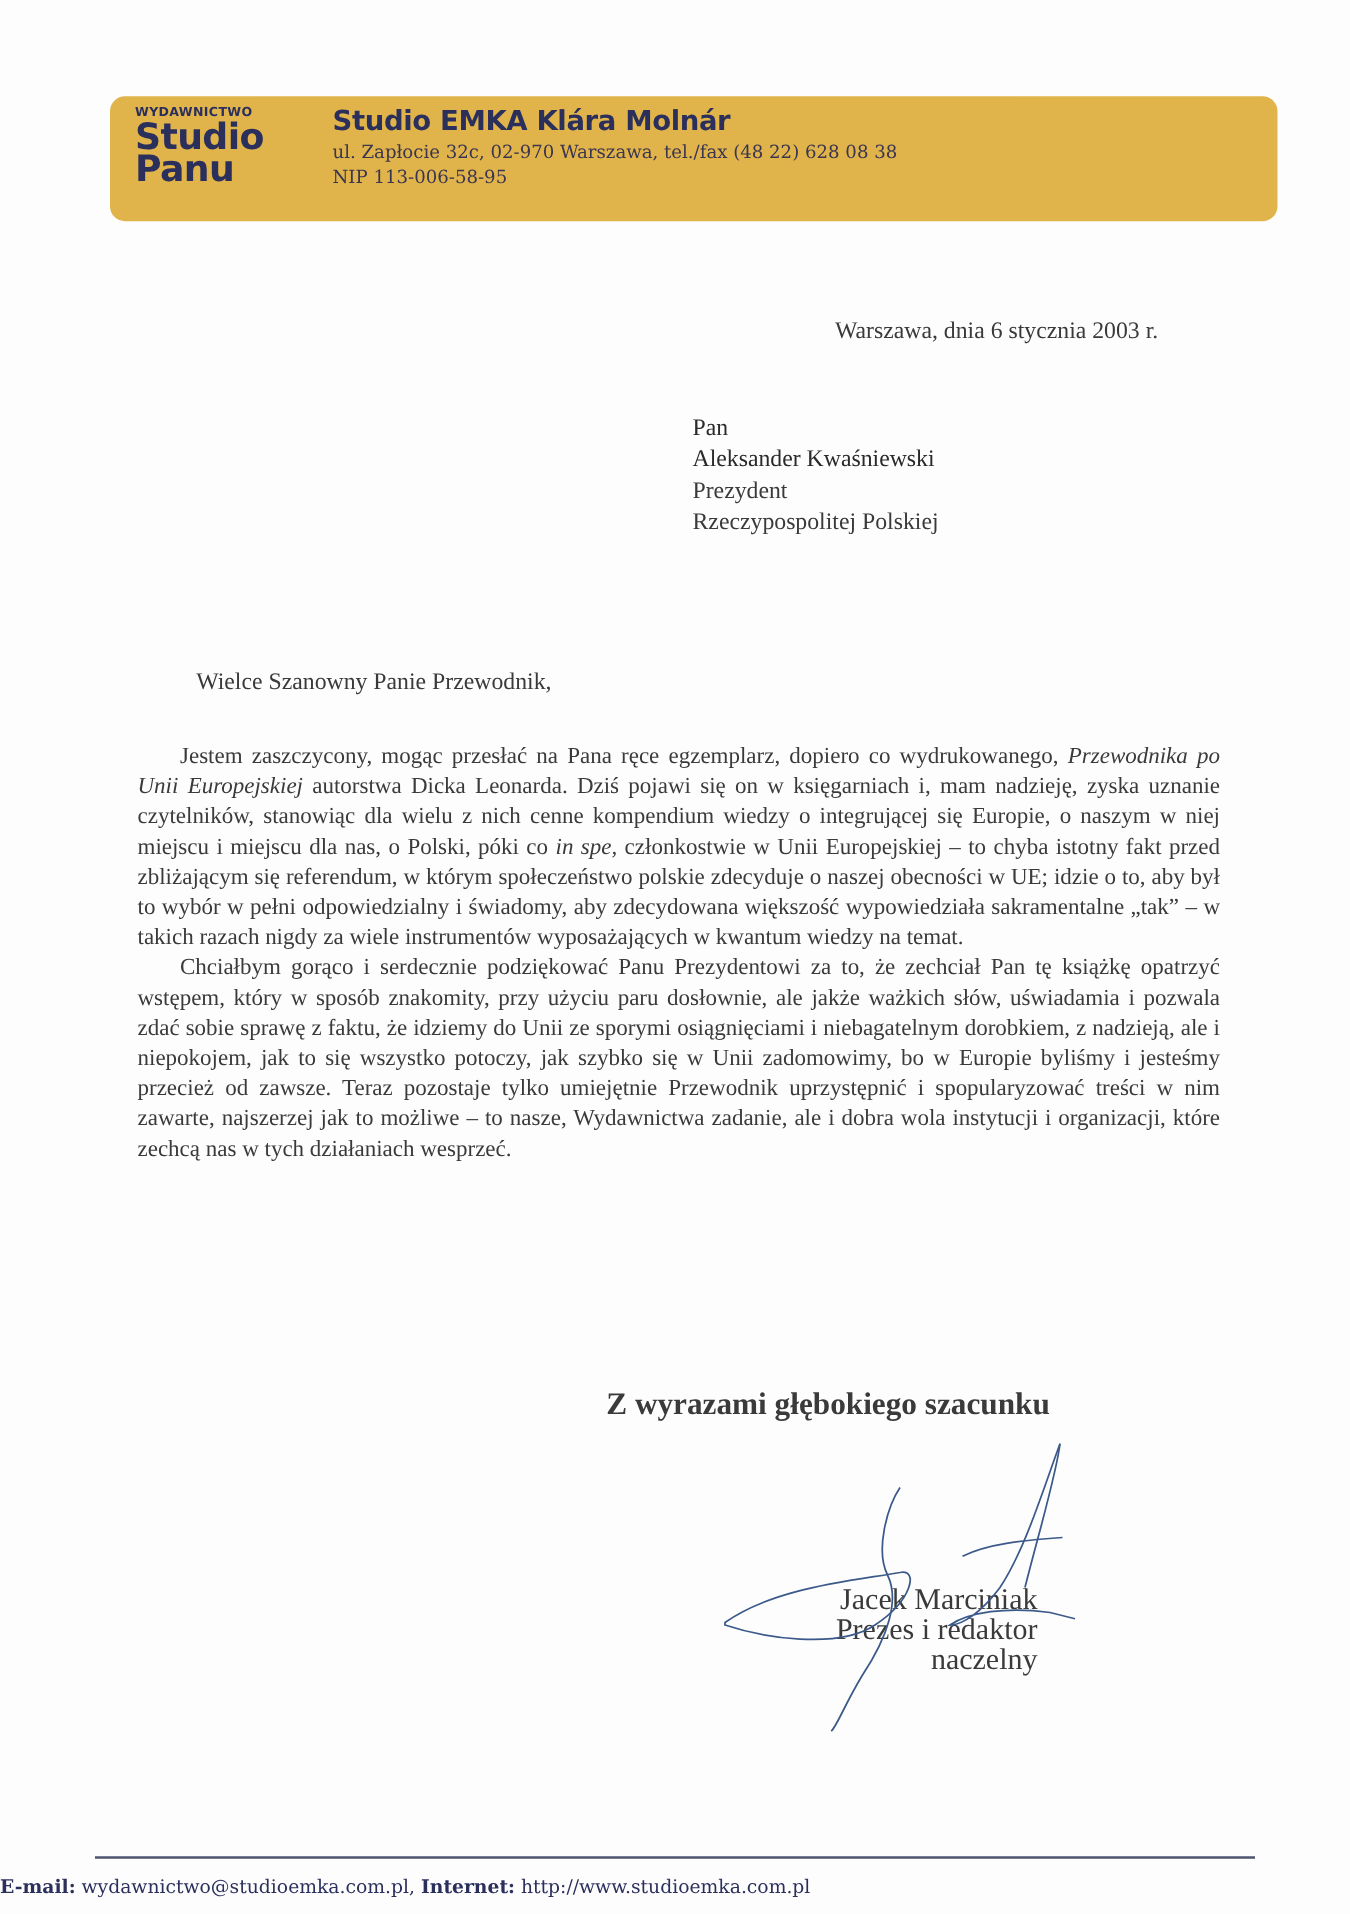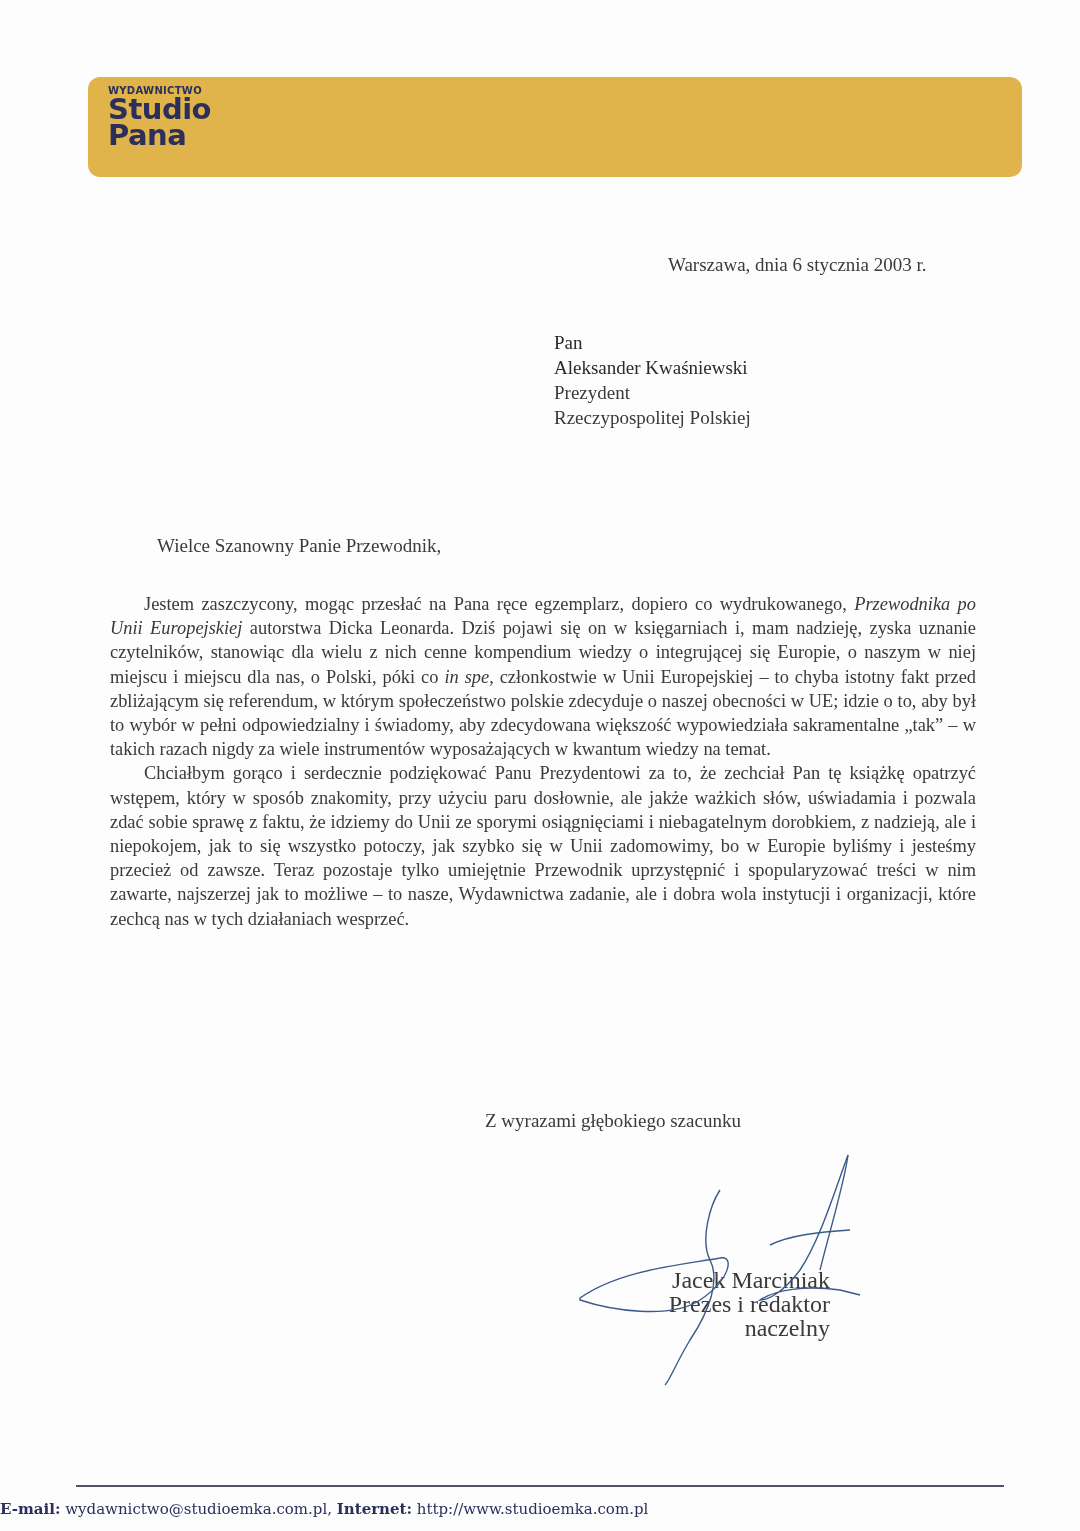--- a/index.html
+++ b/index.html
@@ -20,36 +20,41 @@
   .date { position: absolute; left: 668px; top: 254px; font-size: 19px; }
   .addressee { position: absolute; left: 554px; top: 330px; font-size: 19px; line-height: 25px; }
   .addressee .b { font-weight: normal; color: #2a2a2a; }
 
   .greeting { position: absolute; left: 157px; top: 535px; font-size: 19px; }
 
   .body { position: absolute; left: 110px; top: 592px; width: 866px; font-size: 18.4px; line-height: 24.2px; text-align: justify; }
   .body p { text-indent: 34px; }
   .body em { font-style: italic; }
 
-  .closing { position: absolute; left: 485px; top: 1110px; font-size: 19px; }
+  .closing { position: absolute; left: 485px; top: 1110px; font-size: 25px; font-weight: bold; }
   .signer { position: absolute; left: 600px; top: 1268px; font-size: 24px; line-height: 24px; text-align: right; width: 230px; }
   .signature { position: absolute; left: 560px; top: 1150px; width: 320px; height: 240px; }
 
   .footer-rule { position: absolute; left: 76px; top: 1485px; width: 928px; height: 2px; background: #4e5470; }
   .footer { position: absolute; left: 0; width: 1080px; top: 1500px; text-align: left; font-family: "DejaVu Serif", serif; font-size: 15px; color: #2b2f5c; }
   .footer b { font-weight: bold; }
 </style>
 </head>
 <body>
 
 <div class="letterhead">
   <div class="logo">
     <div class="wyd">WYDAWNICTWO</div>
     <div class="big">Studio</div>
-    <div class="big">Pana</div>
+    <div class="big">Panu</div>
+  </div>
+  <div class="lh-text">
+    <div class="lh-title">Studio EMKA  Klára Molnár</div>
+    <div class="lh-line">ul. Zapłocie 32c, 02-970 Warszawa, tel./fax (48 22) 628 08 38</div>
+    <div class="lh-line">NIP 113-006-58-95</div>
   </div>
 </div>
 
 <div class="date">Warszawa, dnia 6 stycznia 2003 r.</div>
 
 <div class="addressee">
   <div class="b">Pan</div>
   <div class="b">Aleksander Kwaśniewski</div>
   <div>Prezydent</div>
   <div>Rzeczypospolitej Polskiej</div>

